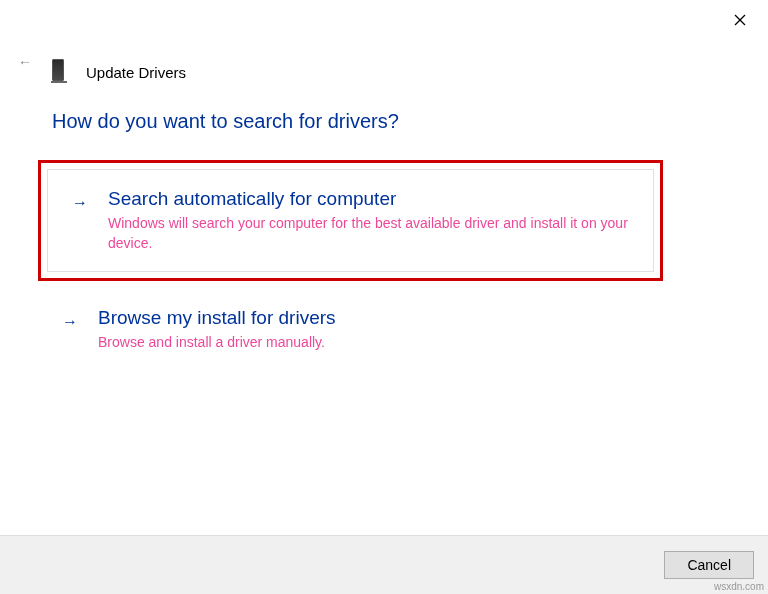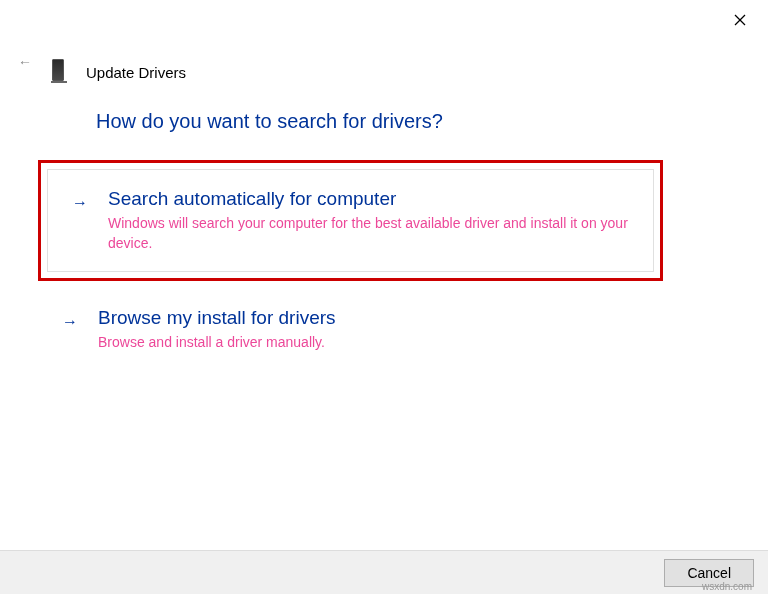--- a/index.html
+++ b/index.html
@@ -73,21 +73,20 @@
       font-size: 15px;
       color: #000;
     }
     .main-heading {
       position: absolute;
       top: 110px;
       left: 52px;
       font-size: 20px;
       color: #003399;
       font-weight: 400;
-      margin-left: 44px;
     }
     .options {
       position: absolute;
       top: 160px;
       left: 38px;
       width: 625px;
     }
     .highlight-box {
       border: 3px solid #cc0000;
       padding: 6px;
@@ -125,40 +124,40 @@
     .option-desc {
       color: #ec4899;
       font-size: 14px;
       line-height: 1.4;
     }
     .footer {
       position: absolute;
       bottom: 0;
       left: 0;
       right: 0;
-      height: 44px;
+      height: 59px;
       background: #f0f0f0;
       border-top: 1px solid #ddd;
       display: flex;
       align-items: center;
       justify-content: flex-end;
       padding-right: 14px;
     }
     .cancel-btn {
       background: #e1e1e1;
       border: 1px solid #adadad;
       padding: 5px 22px;
       font-size: 14px;
       font-family: inherit;
       cursor: pointer;
     }
     .watermark {
       position: absolute;
       bottom: 2px;
-      right: 16px;
+      right: 4px;
       font-size: 10px;
       color: #999;
     }
   </style>
 </head>
 <body>
 
 <div class="window">
 
   <div class="close-btn">

